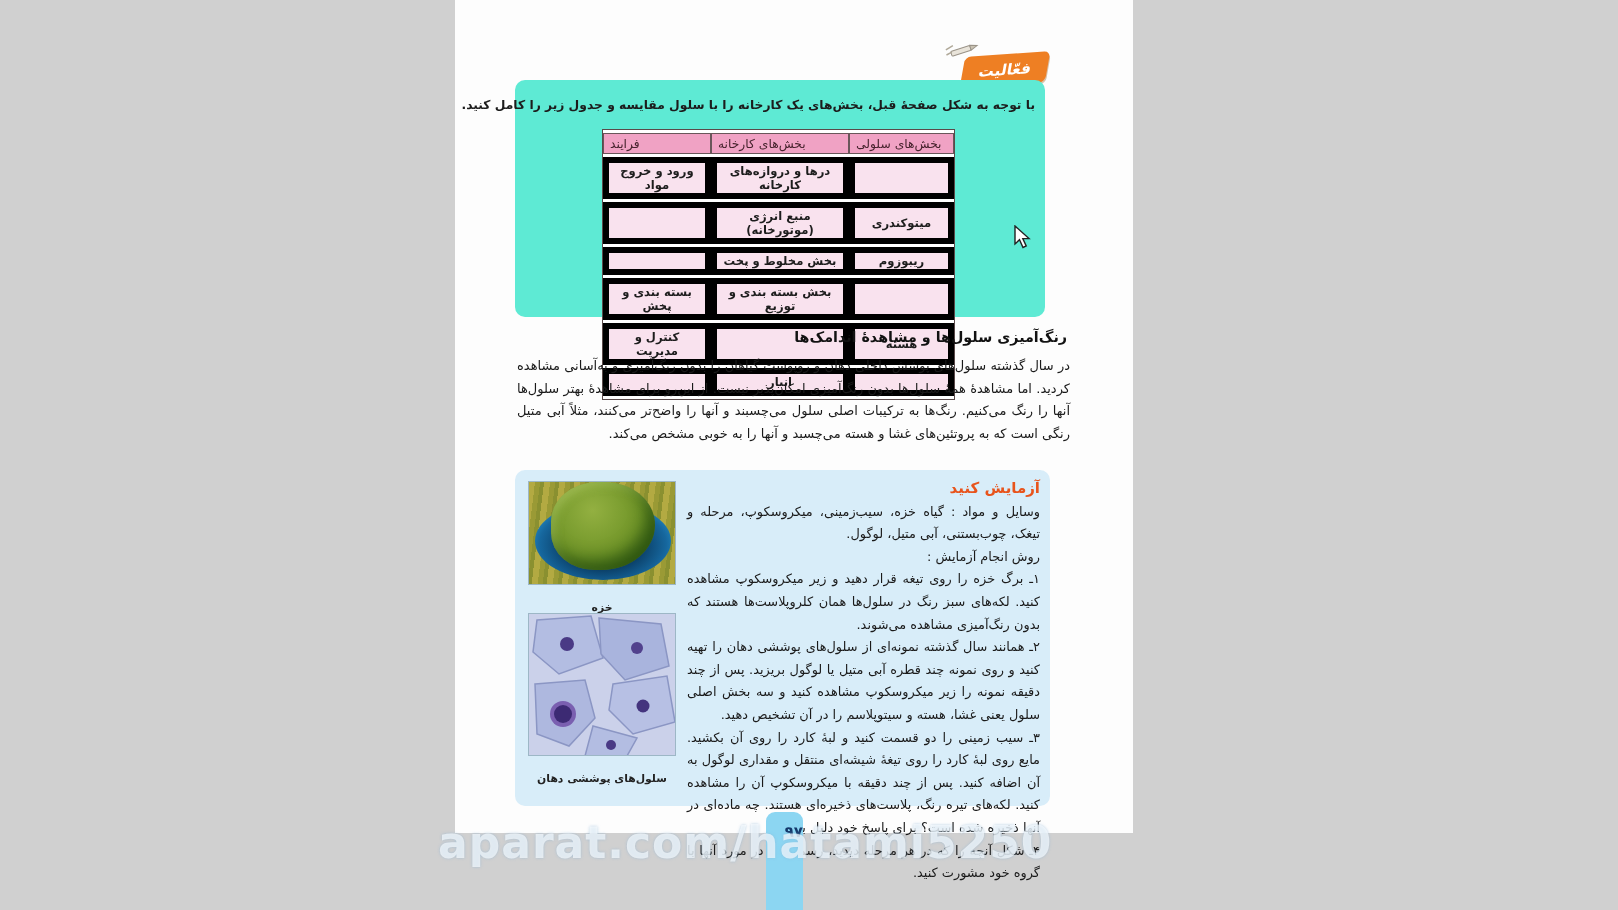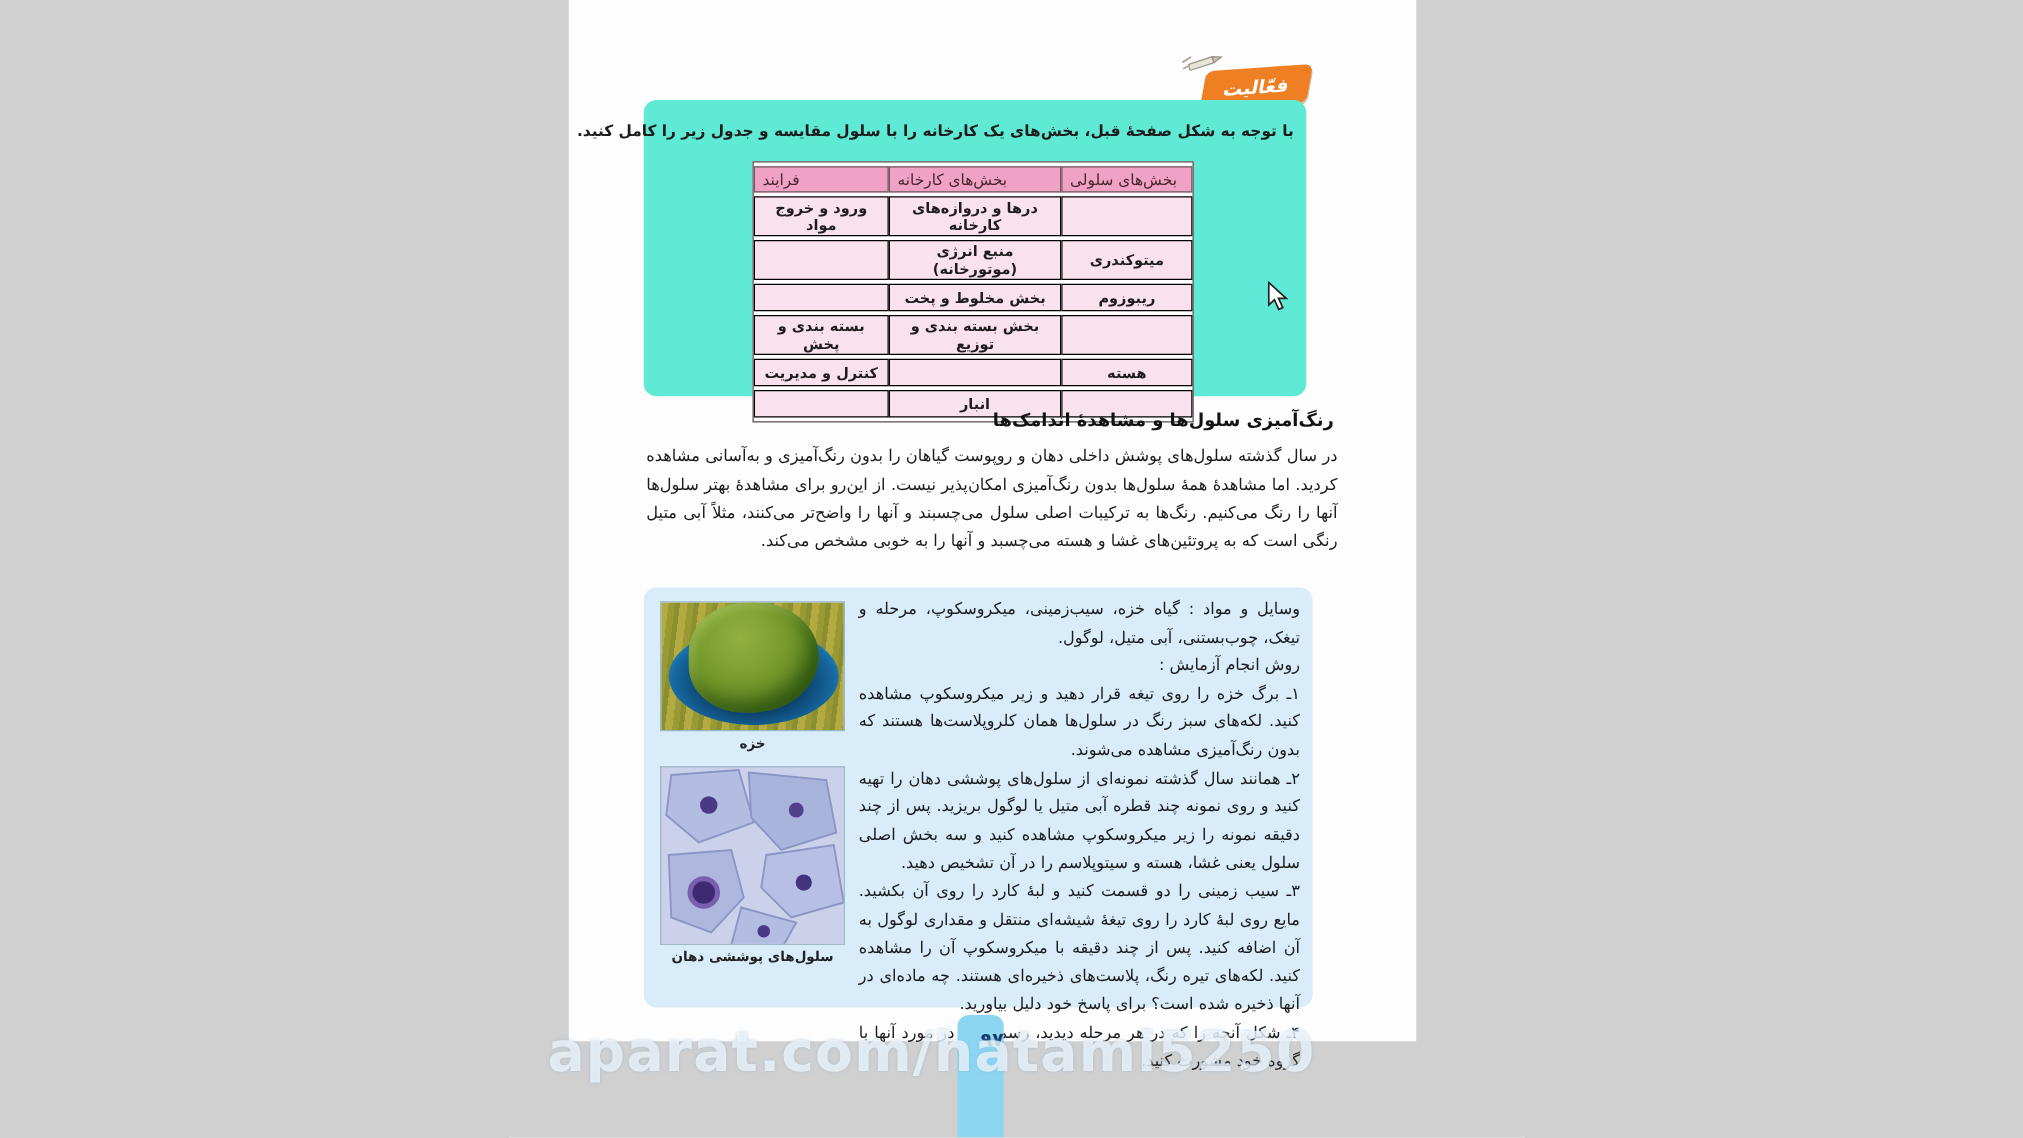--- a/index.html
+++ b/index.html
@@ -22,21 +22,21 @@
     background:#5eead4; border-radius:10px; }
   .activity-intro { position:absolute; top:18px; right:10px; left:10px;
     direction:rtl; text-align:right; white-space:nowrap;
     font-size:12.3px; font-weight:600; color:#1c1c1c; }
   .cmp-table { position:absolute; left:87px; top:49px;
     border-collapse:separate; border-spacing:0 3px; background:#fff;
     border:1px solid #5a4a4a; direction:rtl; }
   .cmp-table th { background:#f0a2c4; color:#46232d; font-weight:normal; font-size:12.3px;
     border:1px solid #6a565a; height:21px; padding:1px 6px; text-align:left; }
   .cmp-table td { background:#f9e2ee; color:#1d1d1d; font-size:11.6px; font-weight:600;
-    border:1px solid #000000; height:22px; padding:1px 6px; text-align:center; }
+    border:6px solid #000000; height:22px; padding:1px 6px; text-align:center; }
   .col-cell  { width:105px; }
   .col-fact  { width:138px; }
   .col-proc  { width:108px; }
 
   
   .section-heading { position:absolute; top:329px; right:66px;
     font-size:14.3px; font-weight:bold; color:#121212; direction:rtl;margin-left:20px; }
   .section-par { position:absolute; top:355px; right:63px; width:553px;
     direction:rtl; text-align:justify; font-size:13px; line-height:22.5px; color:#1a1a1a; }
 
@@ -51,21 +51,21 @@
   .fig { position:absolute; left:13px; width:148px; overflow:hidden; border:1px solid #9db7c6; }
   .fig-moss { top:11px; height:104px;
     background:repeating-linear-gradient(97deg,#b3aa42 0 6px,#9a9a35 6px 11px,#8a9030 11px 15px); }
   .bowl { position:absolute; left:6px; top:20px; width:136px; height:78px; border-radius:50%;
     background:radial-gradient(ellipse at 50% 55%, #0a3c63 38%, #16679e 66%, #2fa0d6 88%, #57bfe4 100%); }
   .mossball { position:absolute; left:22px; top:0px; width:104px; height:88px;
     border-radius:48% 52% 55% 45%;
     background:radial-gradient(circle at 40% 32%, #93b041, #6f9427 55%, #4d701b 90%);
     box-shadow:inset -8px -10px 16px rgba(0,45,0,.5), inset 4px 4px 8px rgba(220,240,140,.35); }
   .fig-caption { position:absolute; left:13px; width:148px; text-align:center;
-    font-size:10.8px; font-weight:bold; color:#222; direction:rtl; }
+    font-size:10.8px; font-weight:bold; color:#222; direction:rtl;margin-top:13px; }
   .cap-moss  { top:118px; }
   .fig-cells { top:143px; height:143px; background:#c9cfe9; }
   .cap-cells { top:289px; }
 
   
   .page-tab { position:absolute; left:766px; top:812px; width:37px; height:98px;
     background:#8cd6f2; border-radius:9px 9px 0 0; text-align:center; }
   .page-num { display:block; margin-top:11px; font-size:15px; font-weight:bold; color:#14386a;text-align:right; }
 
   
@@ -168,20 +168,21 @@
           <polygon points="6,70 56,66 66,104 40,132 8,120" fill="#aeb8df" stroke="#8b96c4" stroke-width="1.5"></polygon>
           <circle cx="34" cy="100" r="13" fill="#7a5fb0"></circle>
           <circle cx="34" cy="100" r="9" fill="#3c2a73"></circle>
           <polygon points="64,112 108,124 98,142 56,142" fill="#b3bde2" stroke="#8b96c4" stroke-width="1.5"></polygon>
           <circle cx="82" cy="131" r="5" fill="#4a3a85"></circle>
         </svg>
       </div>
       <div class="fig-caption cap-cells">سلول‌های پوششی دهان</div>
 
       <div class="exp-text">
+        <div class="exp-title">آزمایش کنید</div>
         <p>وسایل و مواد : گیاه خزه، سیب‌زمینی، میکروسکوپ، مرحله و تیغک، چوب‌بستنی، آبی متیل، لوگول.</p>
         <p>روش انجام آزمایش :</p>
         <p>۱ـ برگ خزه را روی تیغه قرار دهید و زیر میکروسکوپ مشاهده کنید. لکه‌های سبز رنگ در سلول‌ها همان کلروپلاست‌ها هستند که بدون رنگ‌آمیزی مشاهده می‌شوند.</p>
         <p>۲ـ همانند سال گذشته نمونه‌ای از سلول‌های پوششی دهان را تهیه کنید و روی نمونه چند قطره آبی متیل یا لوگول بریزید. پس از چند دقیقه نمونه را زیر میکروسکوپ مشاهده کنید و سه بخش اصلی سلول یعنی غشا، هسته و سیتوپلاسم را در آن تشخیص دهید.</p>
         <p>۳ـ سیب زمینی را دو قسمت کنید و لبهٔ کارد را روی آن بکشید. مایع روی لبهٔ کارد را روی تیغهٔ شیشه‌ای منتقل و مقداری لوگول به آن اضافه کنید. پس از چند دقیقه با میکروسکوپ آن را مشاهده کنید. لکه‌های تیره رنگ، پلاست‌های ذخیره‌ای هستند. چه ماده‌ای در آنها ذخیره شده است؟ برای پاسخ خود دلیل بیاورید.</p>
         <p>۴ـ شکل آنچه را که در هر مرحله دیدید، رسم کنید. در مورد آنها با گروه خود مشورت کنید.</p>
       </div>
     </div>
   </div>
 

